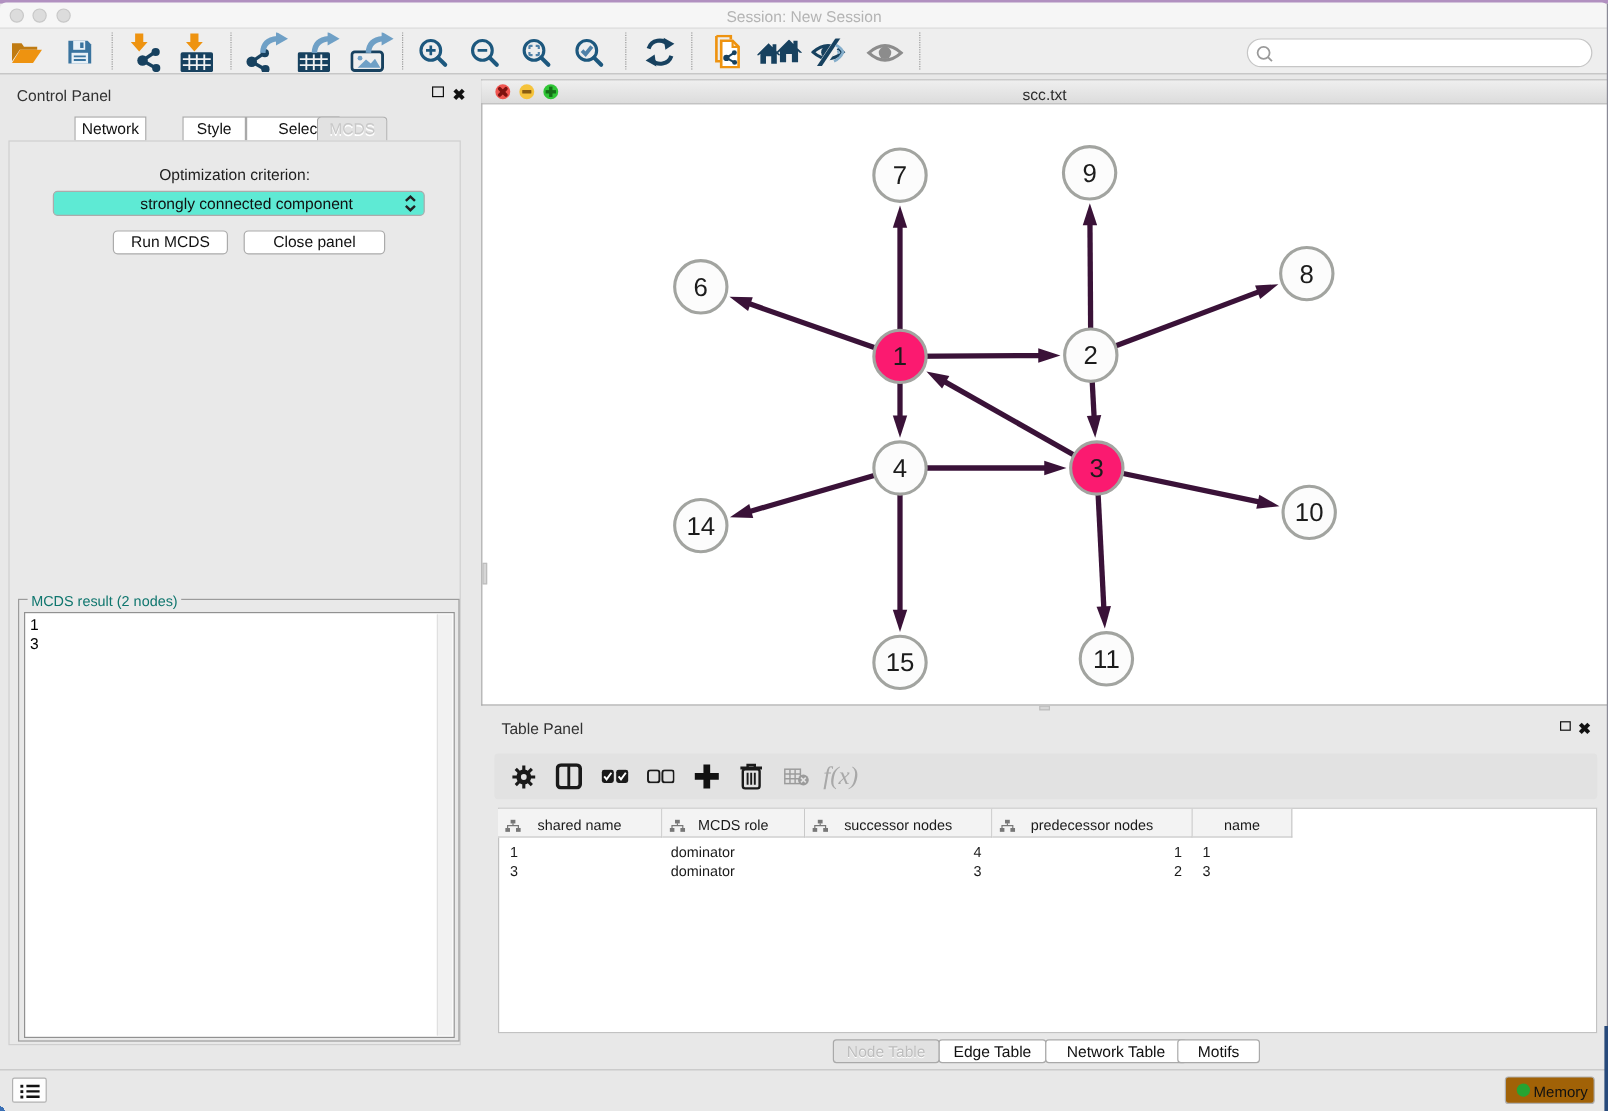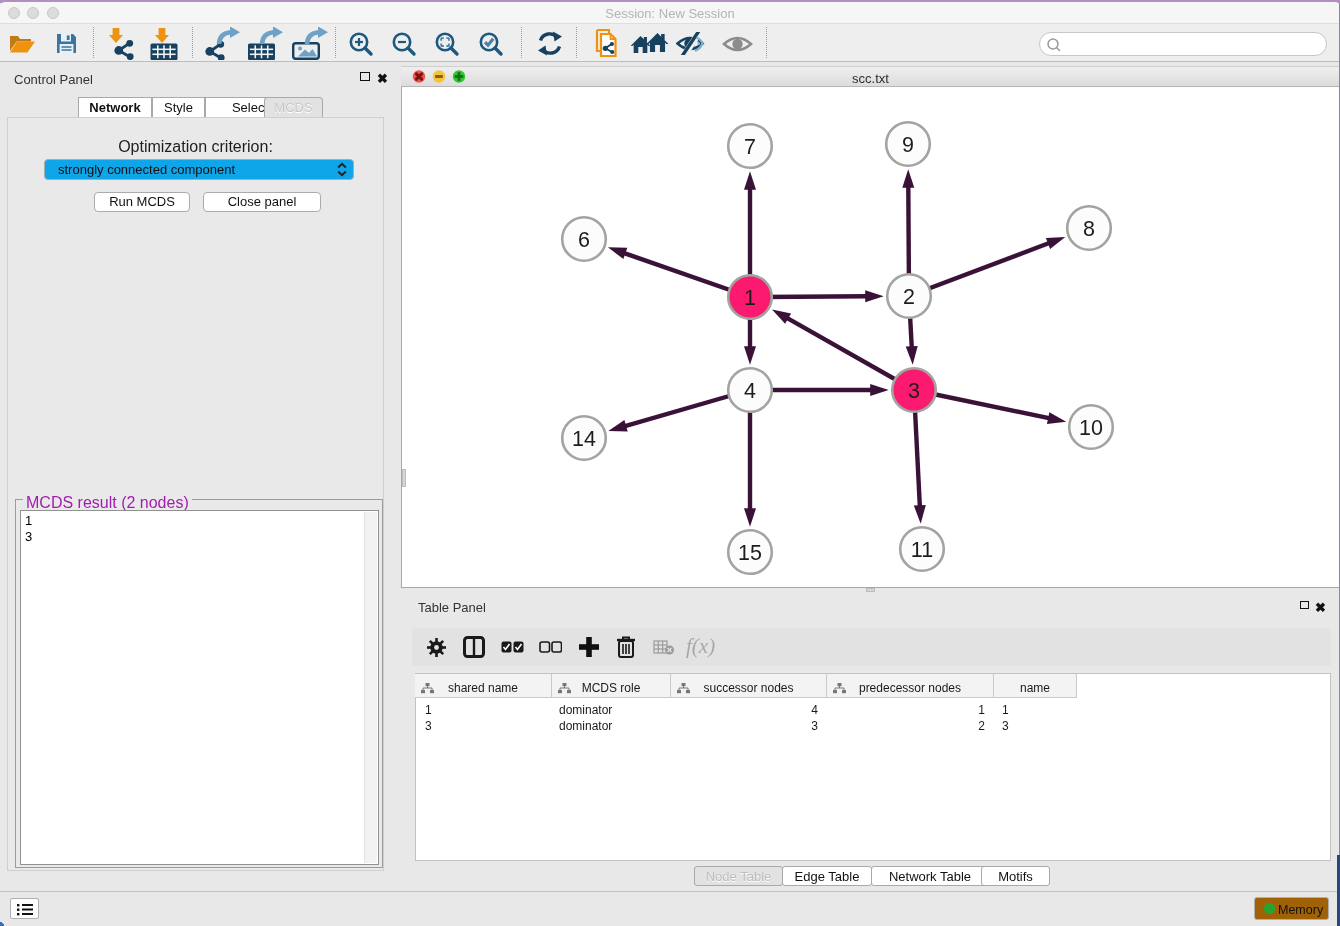--- a/index.html
+++ b/index.html
@@ -11,25 +11,25 @@
 #titletext { left:0; top:6px; width:1340px; text-align:center; font-size:13px; color:#b4b4b4; }
 .tl { position:absolute; top:7px; width:12px; height:12px; border-radius:50%; background:#dcdcdc; border:1px solid #c8c8c8; }
 #toolbar { left:0; top:23px; width:1340px; height:39px; background:#eeeeee; border-bottom:1px solid #bdbdbd; border-top:1px solid #dedede; }
 .tsep { position:absolute; top:27px; height:31px; width:0; border-left:1px dotted #9a9a9a; }
 #search { left:1039px; top:32px; width:288px; height:24px; background:#fff; border:1px solid #c6c6c6; border-radius:13px; }
 
 #cp-title { left:14px; top:72px; font-size:13px; color:#333; }
 .wicon { position:absolute; font-size:13px; color:#111; }
 .tab { position:absolute; top:97px; height:21px; background:#fff; border:1px solid #a9a9a9; font-size:13px; color:#111; text-align:center; line-height:20px; }
 #cp-body { left:7px; top:117px; width:377px; height:754px; background:#e9e9e9; border:1px solid #cfcfcf; }
-#optlabel { left:0px; top:138px; width:391px; text-align:center; font-size:16px; color:#1e1e1e; }
-#dropdown { left:44px; top:159px; width:310px; height:21px; background:#0ea5e9; border:1px solid #ababab; border-radius:4px; font-size:13px; color:#111; line-height:19px; padding-left:13px; }
+#optlabel { left:0px; top:138px; width:391px; text-align:center; font-size:13px; color:#1e1e1e; }
+#dropdown { left:44px; top:159px; width:310px; height:21px; background:#5eead4; border:1px solid #ababab; border-radius:4px; font-size:13px; color:#111; line-height:19px; padding-left:13px;text-align:center; }
 .btn { position:absolute; top:192px; height:20px; background:#fff; border:1px solid #ababab; border-radius:4px; font-size:13px; color:#111; text-align:center; line-height:18px; }
 #fieldset { left:15px; top:499px; width:368px; height:369px; border:1px solid #9b9b9b; }
-#legend { left:23px; top:494px; background:#e9e9e9; font-size:16px; color:#a21caf; padding:0 3px; }
+#legend { left:23px; top:494px; background:#e9e9e9; font-size:12px; color:#0f766e; padding:0 3px; }
 #resultbox { left:20px; top:510px; width:359px; height:355px; background:#fff; border:1px solid #919191; font-size:13px; color:#000; padding:2px 0 0 4px; line-height:16px; }
 #vscroll { left:364px; top:512px; width:13px; height:351px; background:#f2f2f2; border-left:1px solid #e0e0e0; }
 
 #statusline { left:0; top:891px; width:1340px; height:0; border-top:1px solid #c4c4c4; }
 #listbtn { left:10px; top:898px; width:29px; height:21px; background:#fdfdfd; border:1px solid #b0b0b0; border-radius:2px; }
 #membtn { left:1254px; top:897px; width:75px; height:23px; background:#a16207; border:1px solid #b0b0b0; border-radius:3px; font-size:12px; color:#111; }
 
 #netwin { left:401px; top:66px; width:939px; height:522px; background:#fff; border:1px solid #a8a8a8; border-right:none; }
 #nettitle { left:401px; top:66px; width:939px; height:21px; background:linear-gradient(#efefef,#dcdcdc); border-bottom:1px solid #b6b6b6; border-top:1px solid #cfcfcf; }
 #nettext { left:401px; top:71px; width:939px; text-align:center; font-size:13px; color:#2d2d2d; }
@@ -195,21 +195,21 @@
 <div class="abs" id="search">
     <svg width="20" height="20" viewBox="0 0 20 20" style="position:absolute;left:4px;top:2px">
       <circle cx="9" cy="9" r="5" fill="none" stroke="#9a9a9a" stroke-width="1.5"></circle>
       <line x1="12.5" y1="12.5" x2="16" y2="16" stroke="#9a9a9a" stroke-width="1.5"></line>
     </svg>
   </div>
 
 <div class="abs" id="cp-title">Control Panel</div>
 <div class="abs wicon" style="left:360px; top:72px; width:10px; height:9px; border:1.5px solid #111;"></div>
 <div class="abs wicon" style="left:377px; top:71px; font-weight:bold;">✖</div>
-<div class="abs tab" style="left:78px; width:74px;font-weight:bold;">Network</div>
+<div class="abs tab" style="left:62px; width:60px;">Network</div>
 <div class="abs tab" style="left:152px; width:53px;">Style</div>
 <div class="abs tab" style="left:205px; width:78px;padding-left:12px;">Select</div>
 <div class="abs tab" style="left:264px; width:59px; background:#e2e2e2; color:#c8c8c8; border-radius:4px 4px 0 0; border-bottom:1px solid #e2e2e2; text-shadow:0 1px 0 #fff;">MCDS</div>
 <div class="abs" id="cp-body"></div>
 <div class="abs" id="optlabel">Optimization criterion:</div>
 <div class="abs" id="dropdown">strongly connected component
   <svg width="12" height="17" viewBox="0 0 12 17" style="position:absolute;right:5px;top:1px">
       <path d="M2.2 6.4 L6 2.8 L9.8 6.4" fill="none" stroke="#222" stroke-width="2"></path>
       <path d="M2.2 10.6 L6 14.2 L9.8 10.6" fill="none" stroke="#222" stroke-width="2"></path>
     </svg>

